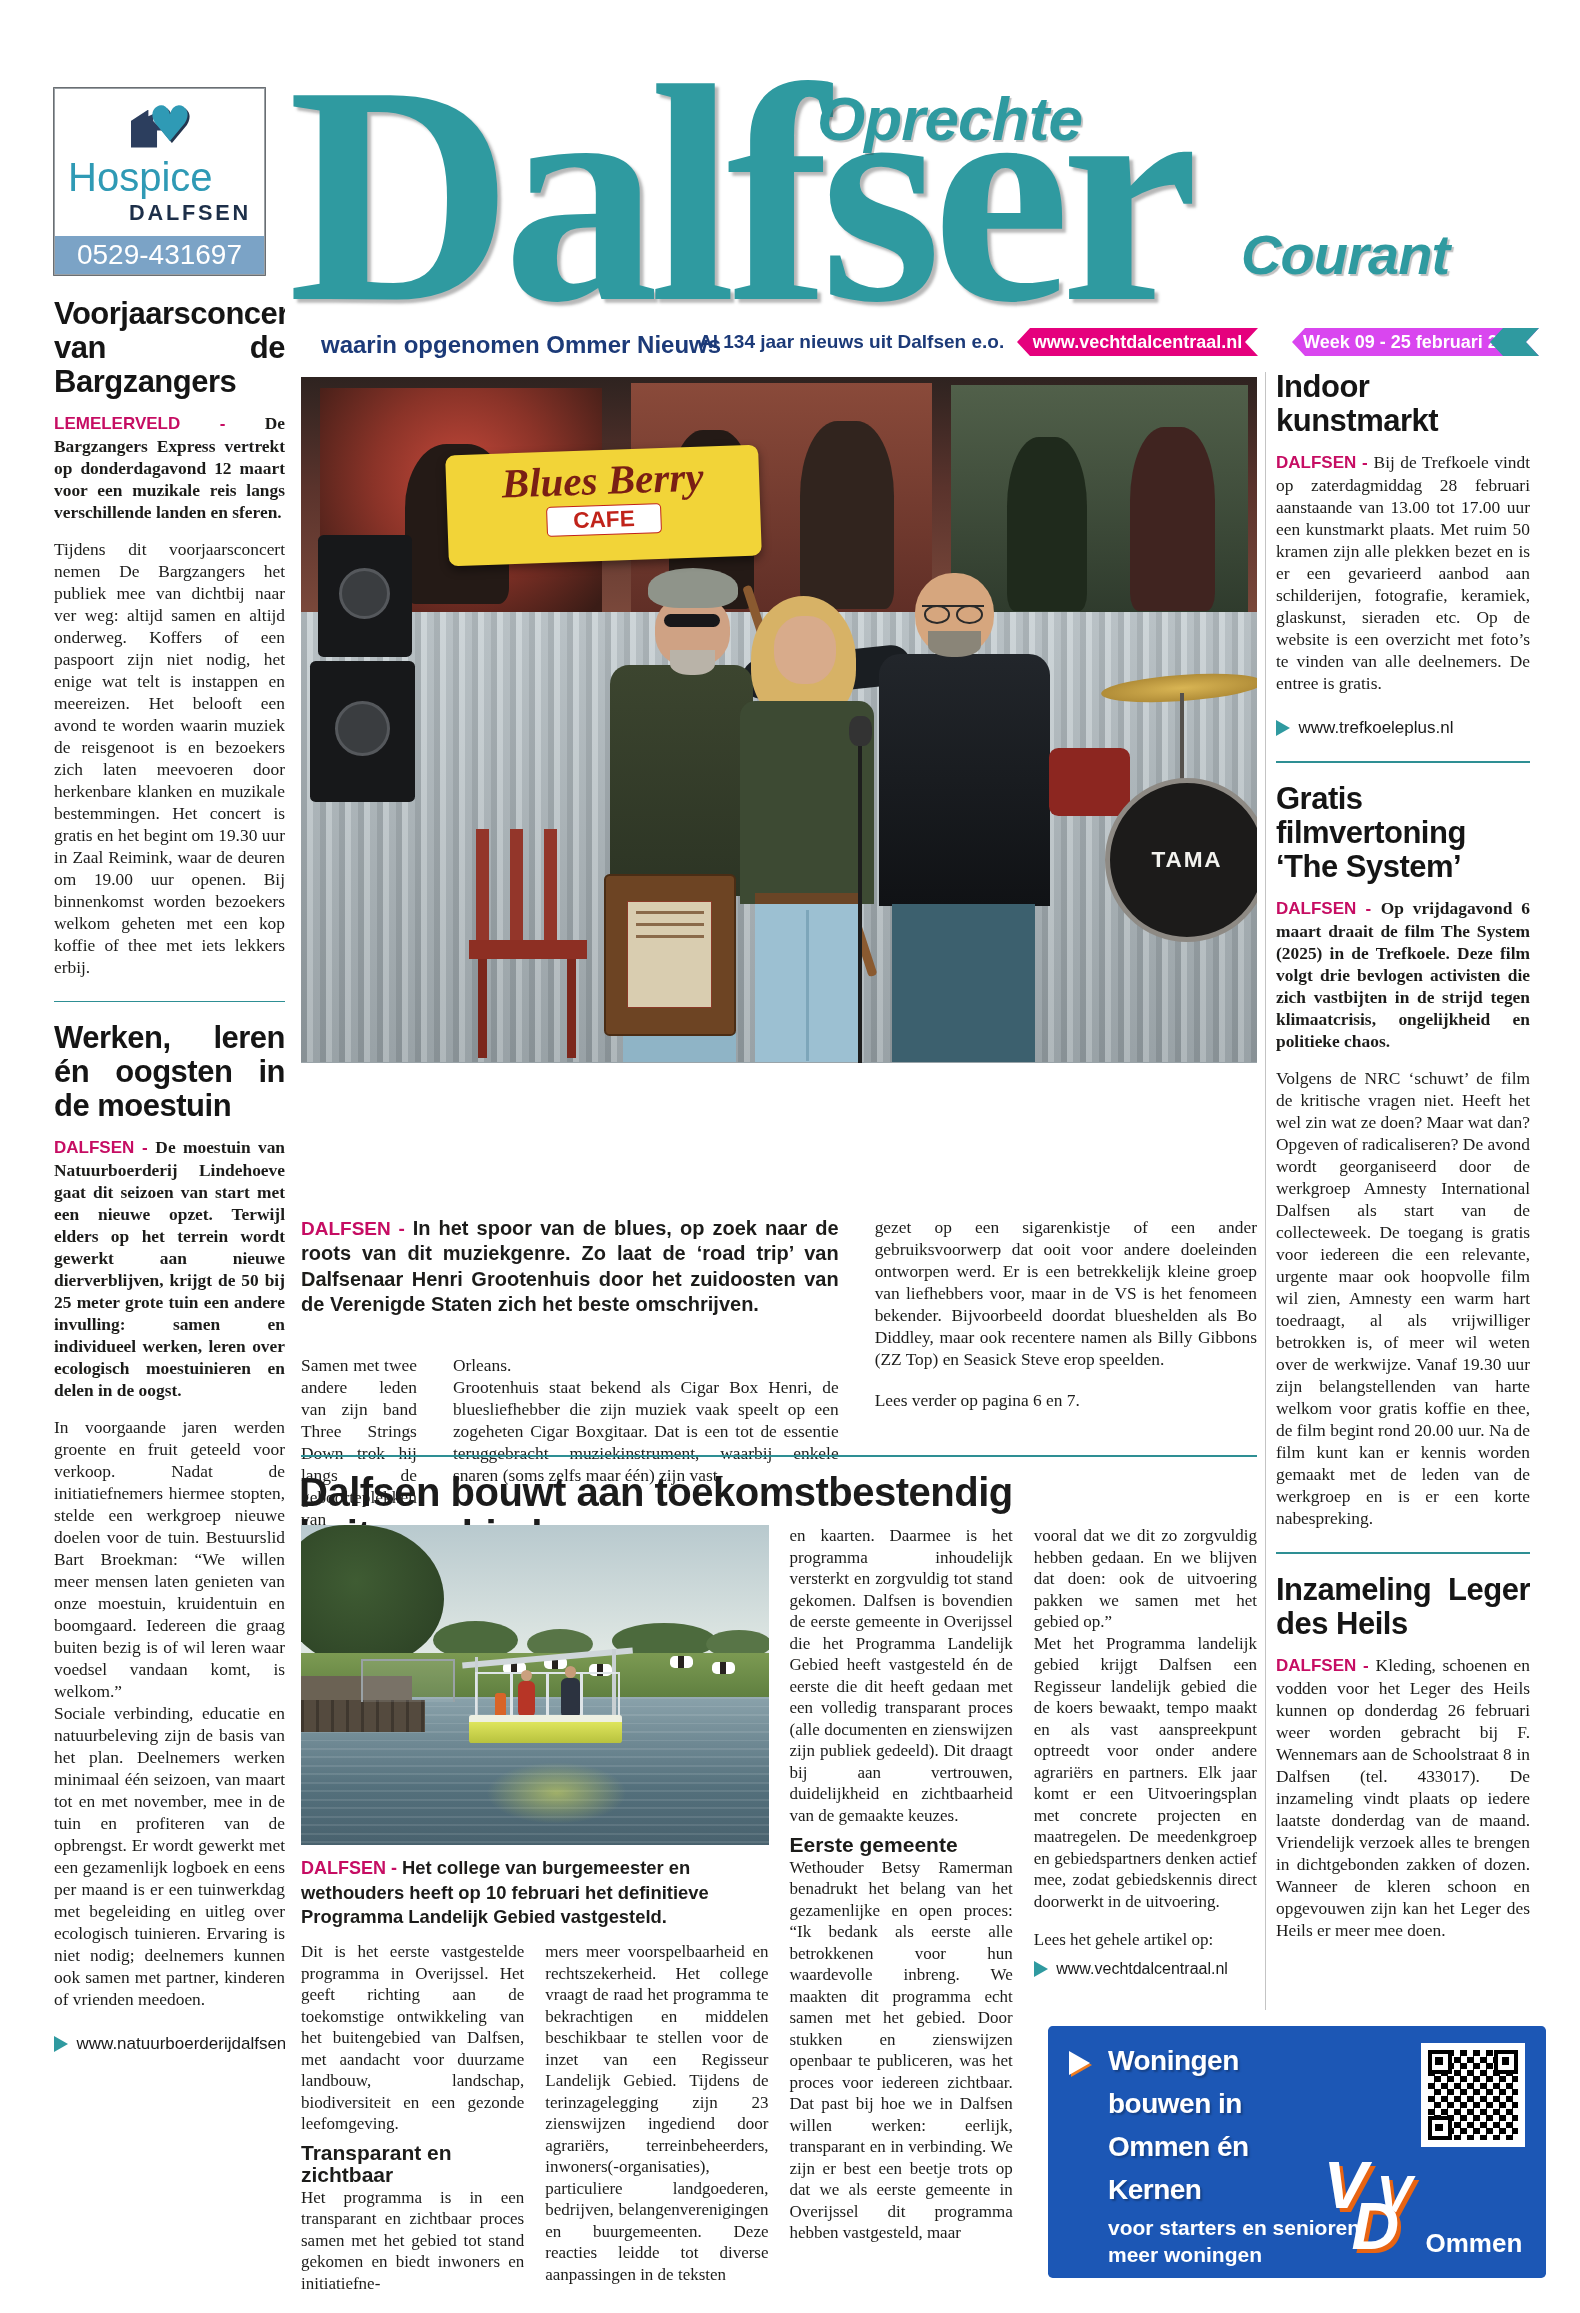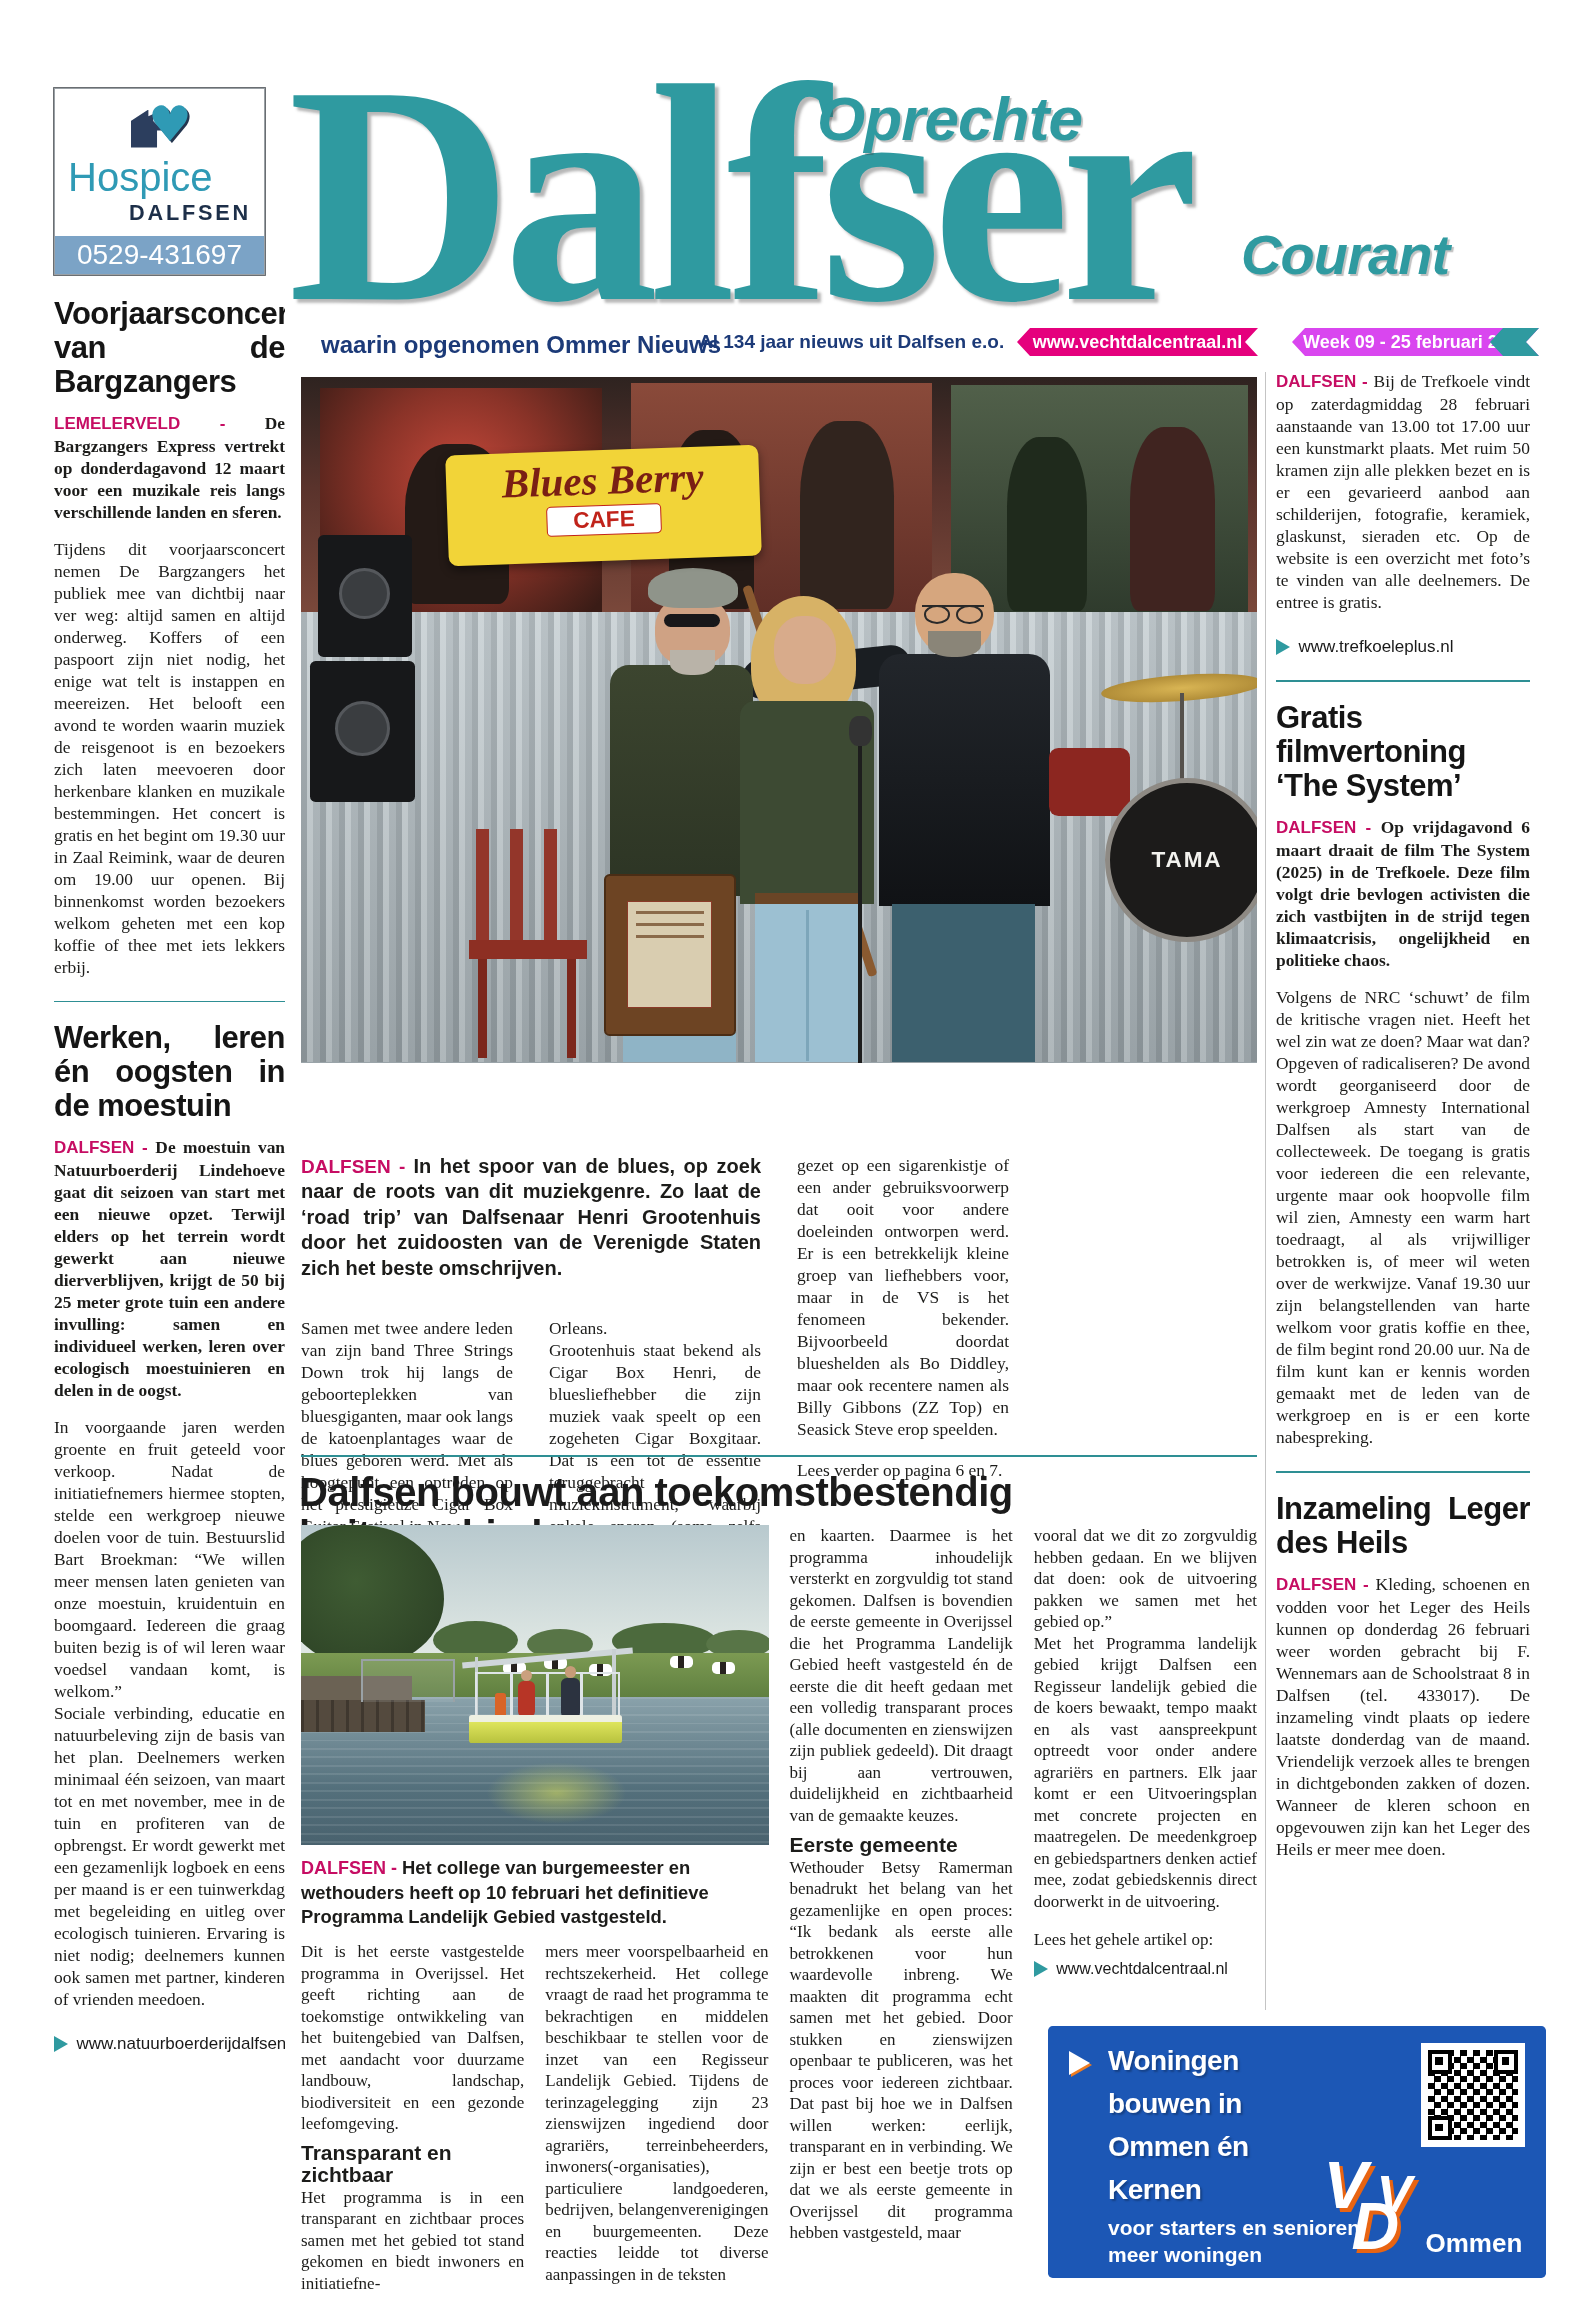--- a/index.html
+++ b/index.html
@@ -56,22 +56,22 @@
   .tri{width:0;height:0;border-left:14px solid #2f9aa0;border-top:8.5px solid transparent;
     border-bottom:8.5px solid transparent;flex:0 0 auto;}
 
   .leftcol{left:54px;top:297px;width:231px;height:1996px;overflow:hidden;}
   .sidebar{left:1276px;top:370px;width:254px;height:1638px;overflow:hidden;}
   .vrule{left:1265px;top:372px;width:0.9px;height:1638px;background:#c4c4c4;}
 
   
   .main-headline{left:299px;top:1081px;width:960px;font-size:52px;line-height:55px;font-weight:bold;
     color:#1d5fae;letter-spacing:-0.9px;font-family:"Liberation Sans",sans-serif;}
-  .cigar-grid{left:301px;top:1154px;width:956px;display:grid;
-    grid-template-columns:repeat(4,1fr);column-gap:24.5px;row-gap:15px;gap:36px;}
+  .cigar-grid{left:301px;top:1216px;width:956px;display:grid;
+    grid-template-columns:repeat(1,1fr);column-gap:24.5px;row-gap:15px;gap:36px;}
   .cb-lead{grid-area:1/1/2/3;font-family:"Liberation Sans",sans-serif;font-weight:bold;
     font-size:20px;line-height:25.4px;text-align:justify;}
   .cb-lead .dateline{font-size:19px;}
   .cb-c1{grid-area:2/1;}
   .cb-c2{grid-area:2/2;}
   .cb-c3{grid-area:1/3/3/4;}
   .more{margin-top:19px !important;}
 
   .divider2{left:301px;top:1455px;width:956px;height:1.9px;background:#2e8f94;}
   .sec-headline{left:299px;top:1471px;width:960px;font-size:40px;line-height:43px;font-weight:bold;
@@ -434,20 +434,21 @@
       <div class="link-row compact">
         <span class="tri"></span>
         <span>www.vechtdalcentraal.nl</span>
       </div>
     </div>
   </div>
 
   <div class="abs vrule"></div>
 
   <div class="abs sidebar bodytext">
+    <h2 class="col-head">Indoor kunstmarkt</h2>
     <p><span class="dateline">DALFSEN - </span><span>Bij de Trefkoele vindt op zaterdagmiddag 28 februari aanstaande van 13.00 tot 17.00 uur een kunstmarkt plaats. Met ruim 50 kramen zijn alle plekken bezet en is er een gevarieerd aanbod aan schilderijen, fotografie, keramiek, glaskunst, sieraden etc. Op de website is een overzicht met foto’s te vinden van alle deelnemers. De entree is gratis.</span></p>
     <div class="link-row">
       <span class="tri"></span>
       <span>www.trefkoeleplus.nl</span>
     </div>
 
     <hr class="divider">
 
     <h2 class="col-head">Gratis filmvertoning ‘The System’</h2>
     <p class="lead"><span class="dateline">DALFSEN - </span><span>Op vrijdagavond 6 maart draait de film The System (2025) in de Trefkoele. Deze film volgt drie bevlogen activisten die zich vastbijten in de strijd tegen klimaatcrisis, ongelijkheid en politieke chaos.</span></p>

